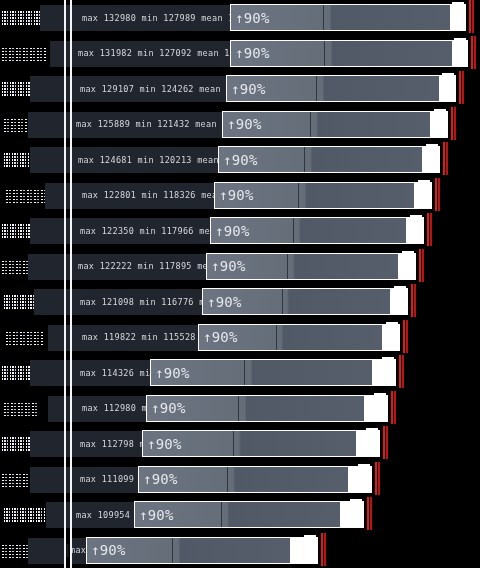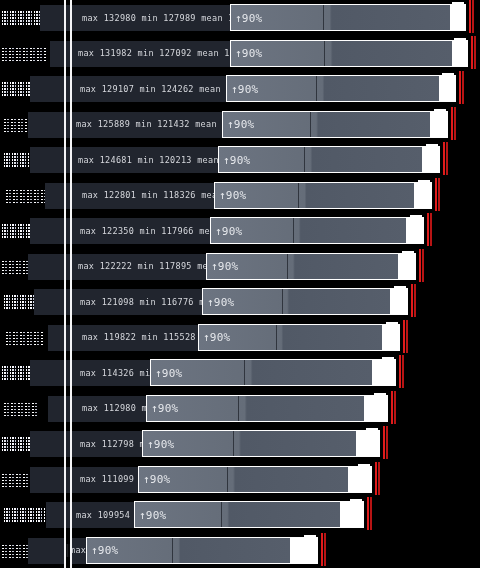--- a/index.html
+++ b/index.html
@@ -141,21 +141,21 @@
     width: 1px;
     height: 100%;
     background: #30353e;
   }
   .pct-text {
     position: absolute;
     left: 4px;
     top: 50%;
     transform: translateY(-50%);
     color: #e6e8ec;
-    font-size: 11px;
+    font-size: 14px;
     white-space: nowrap;
     letter-spacing: 0.2px;
     z-index: 3;
     font-family: "DejaVu Sans Mono", "Liberation Mono", monospace;
   }
   .bar-cap {
     position: absolute;
     top: 2px;
     height: 7px;
     background: #ffffff;

